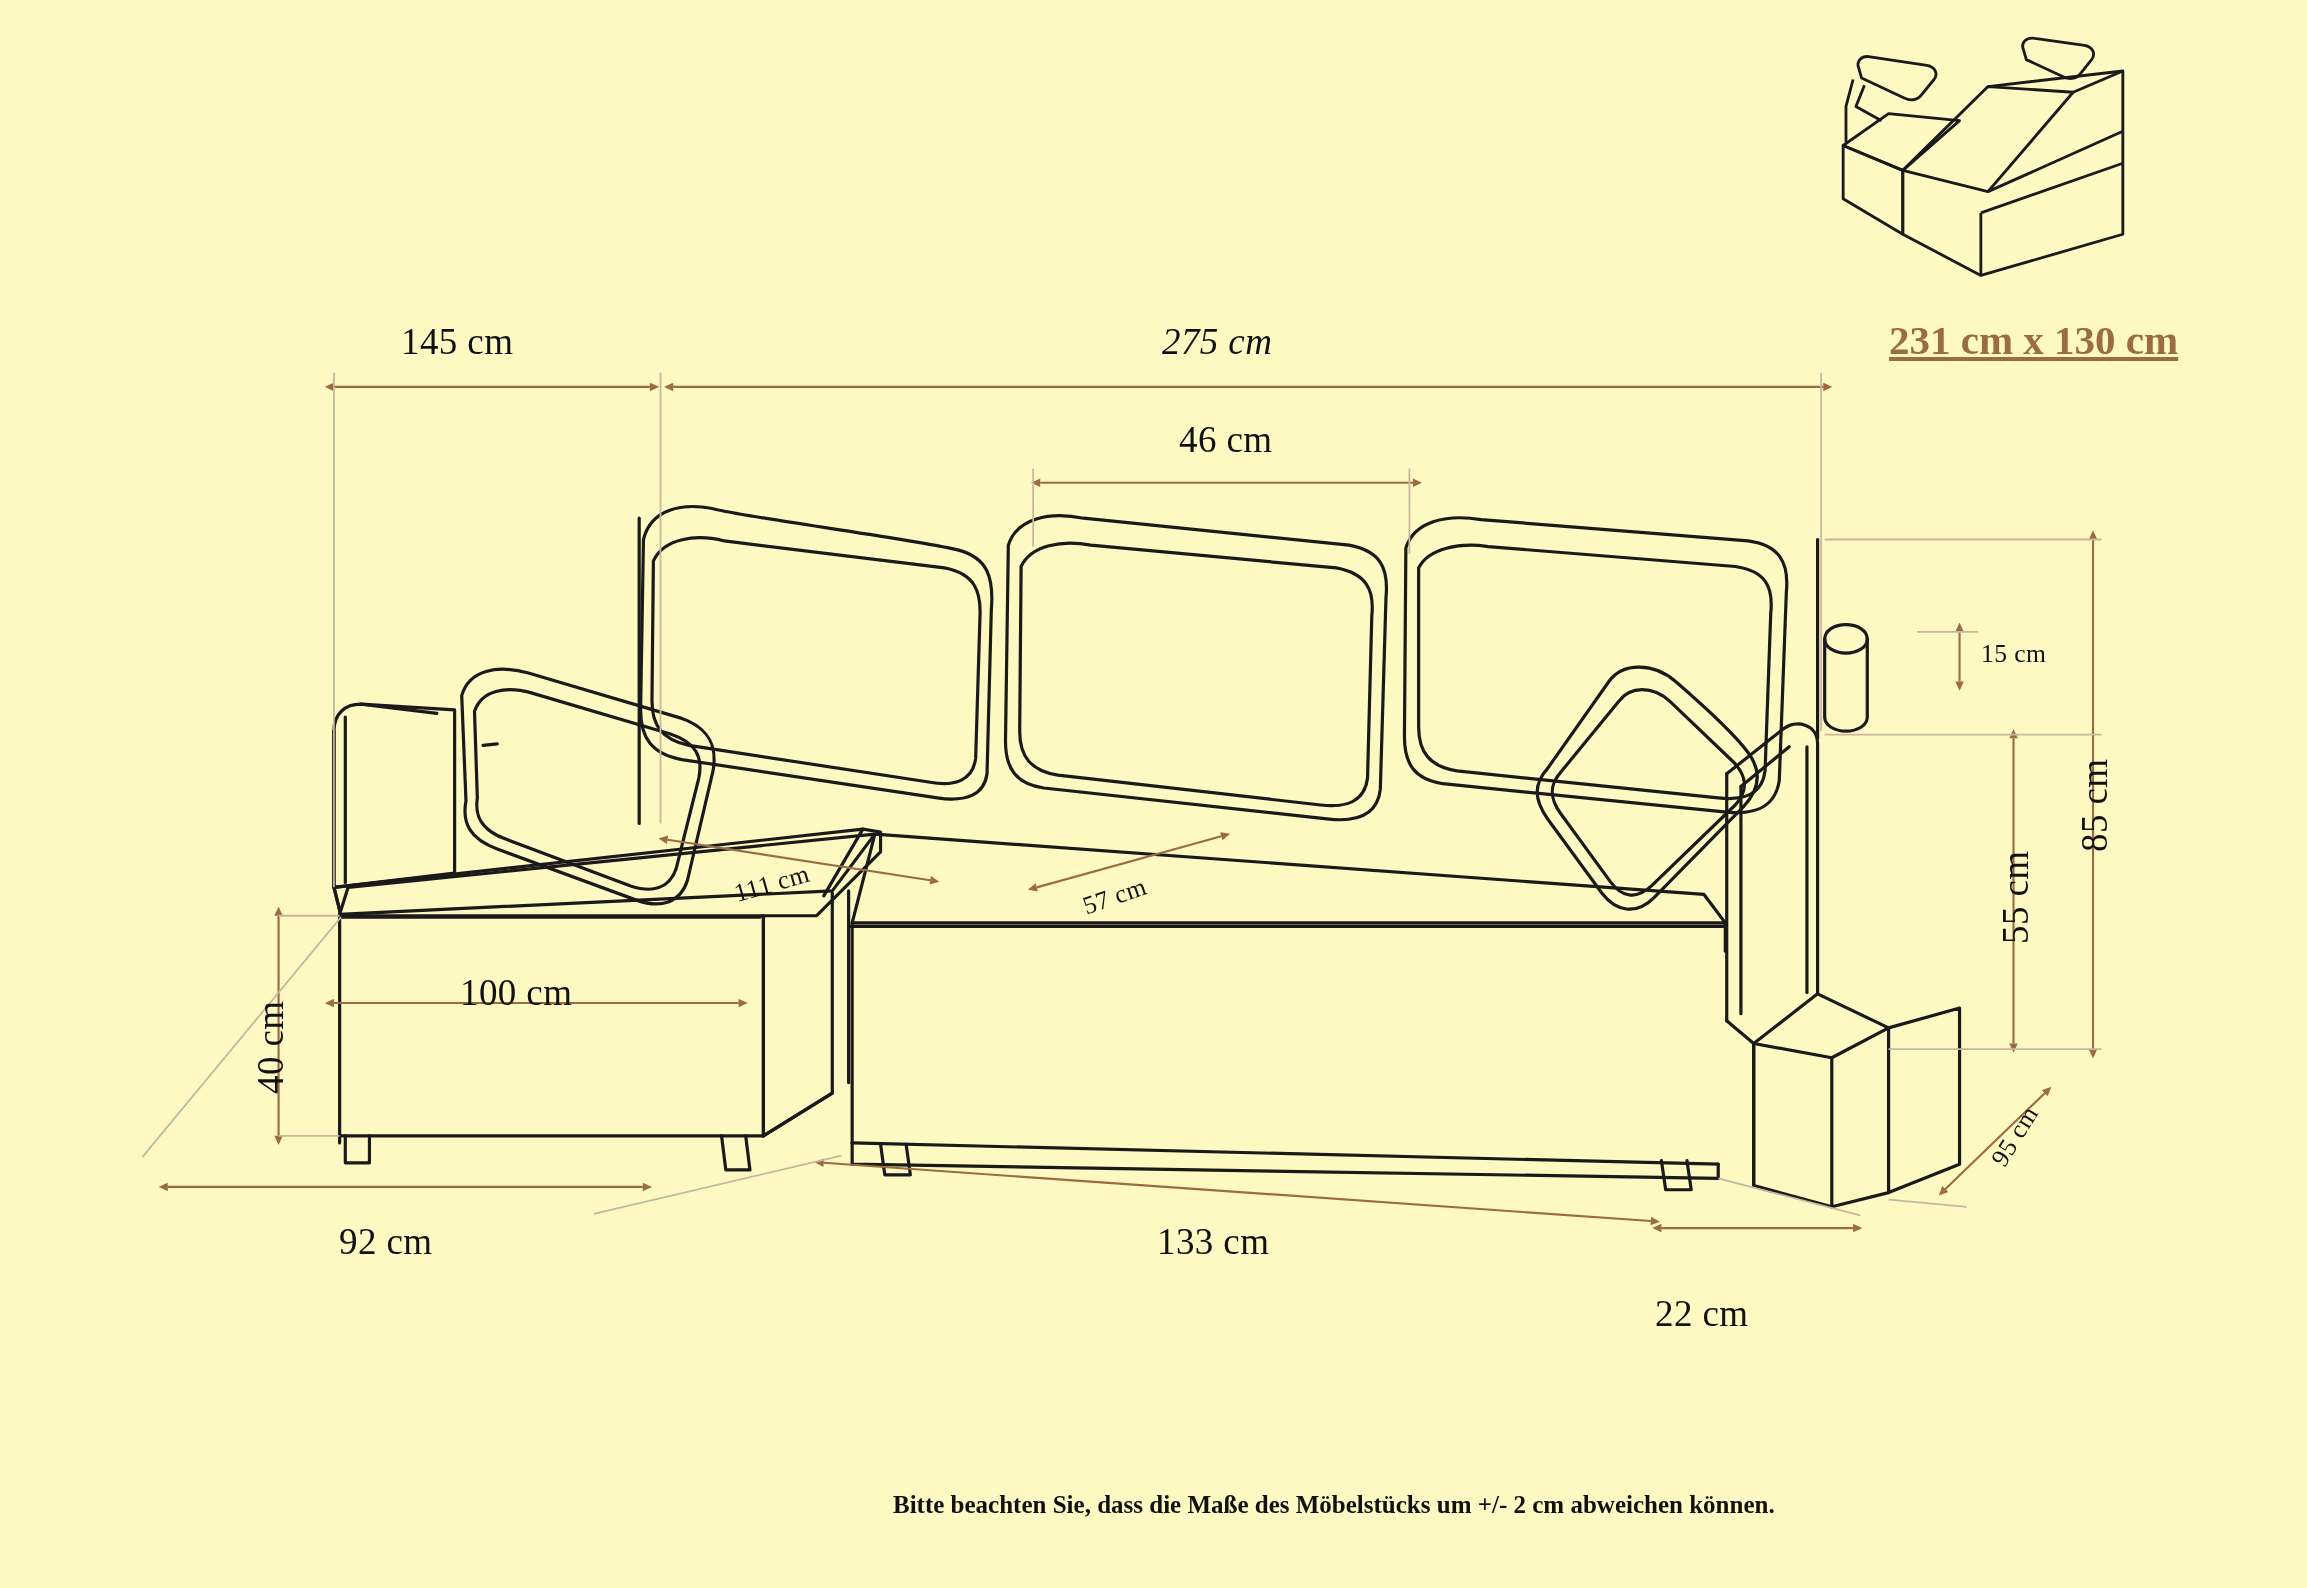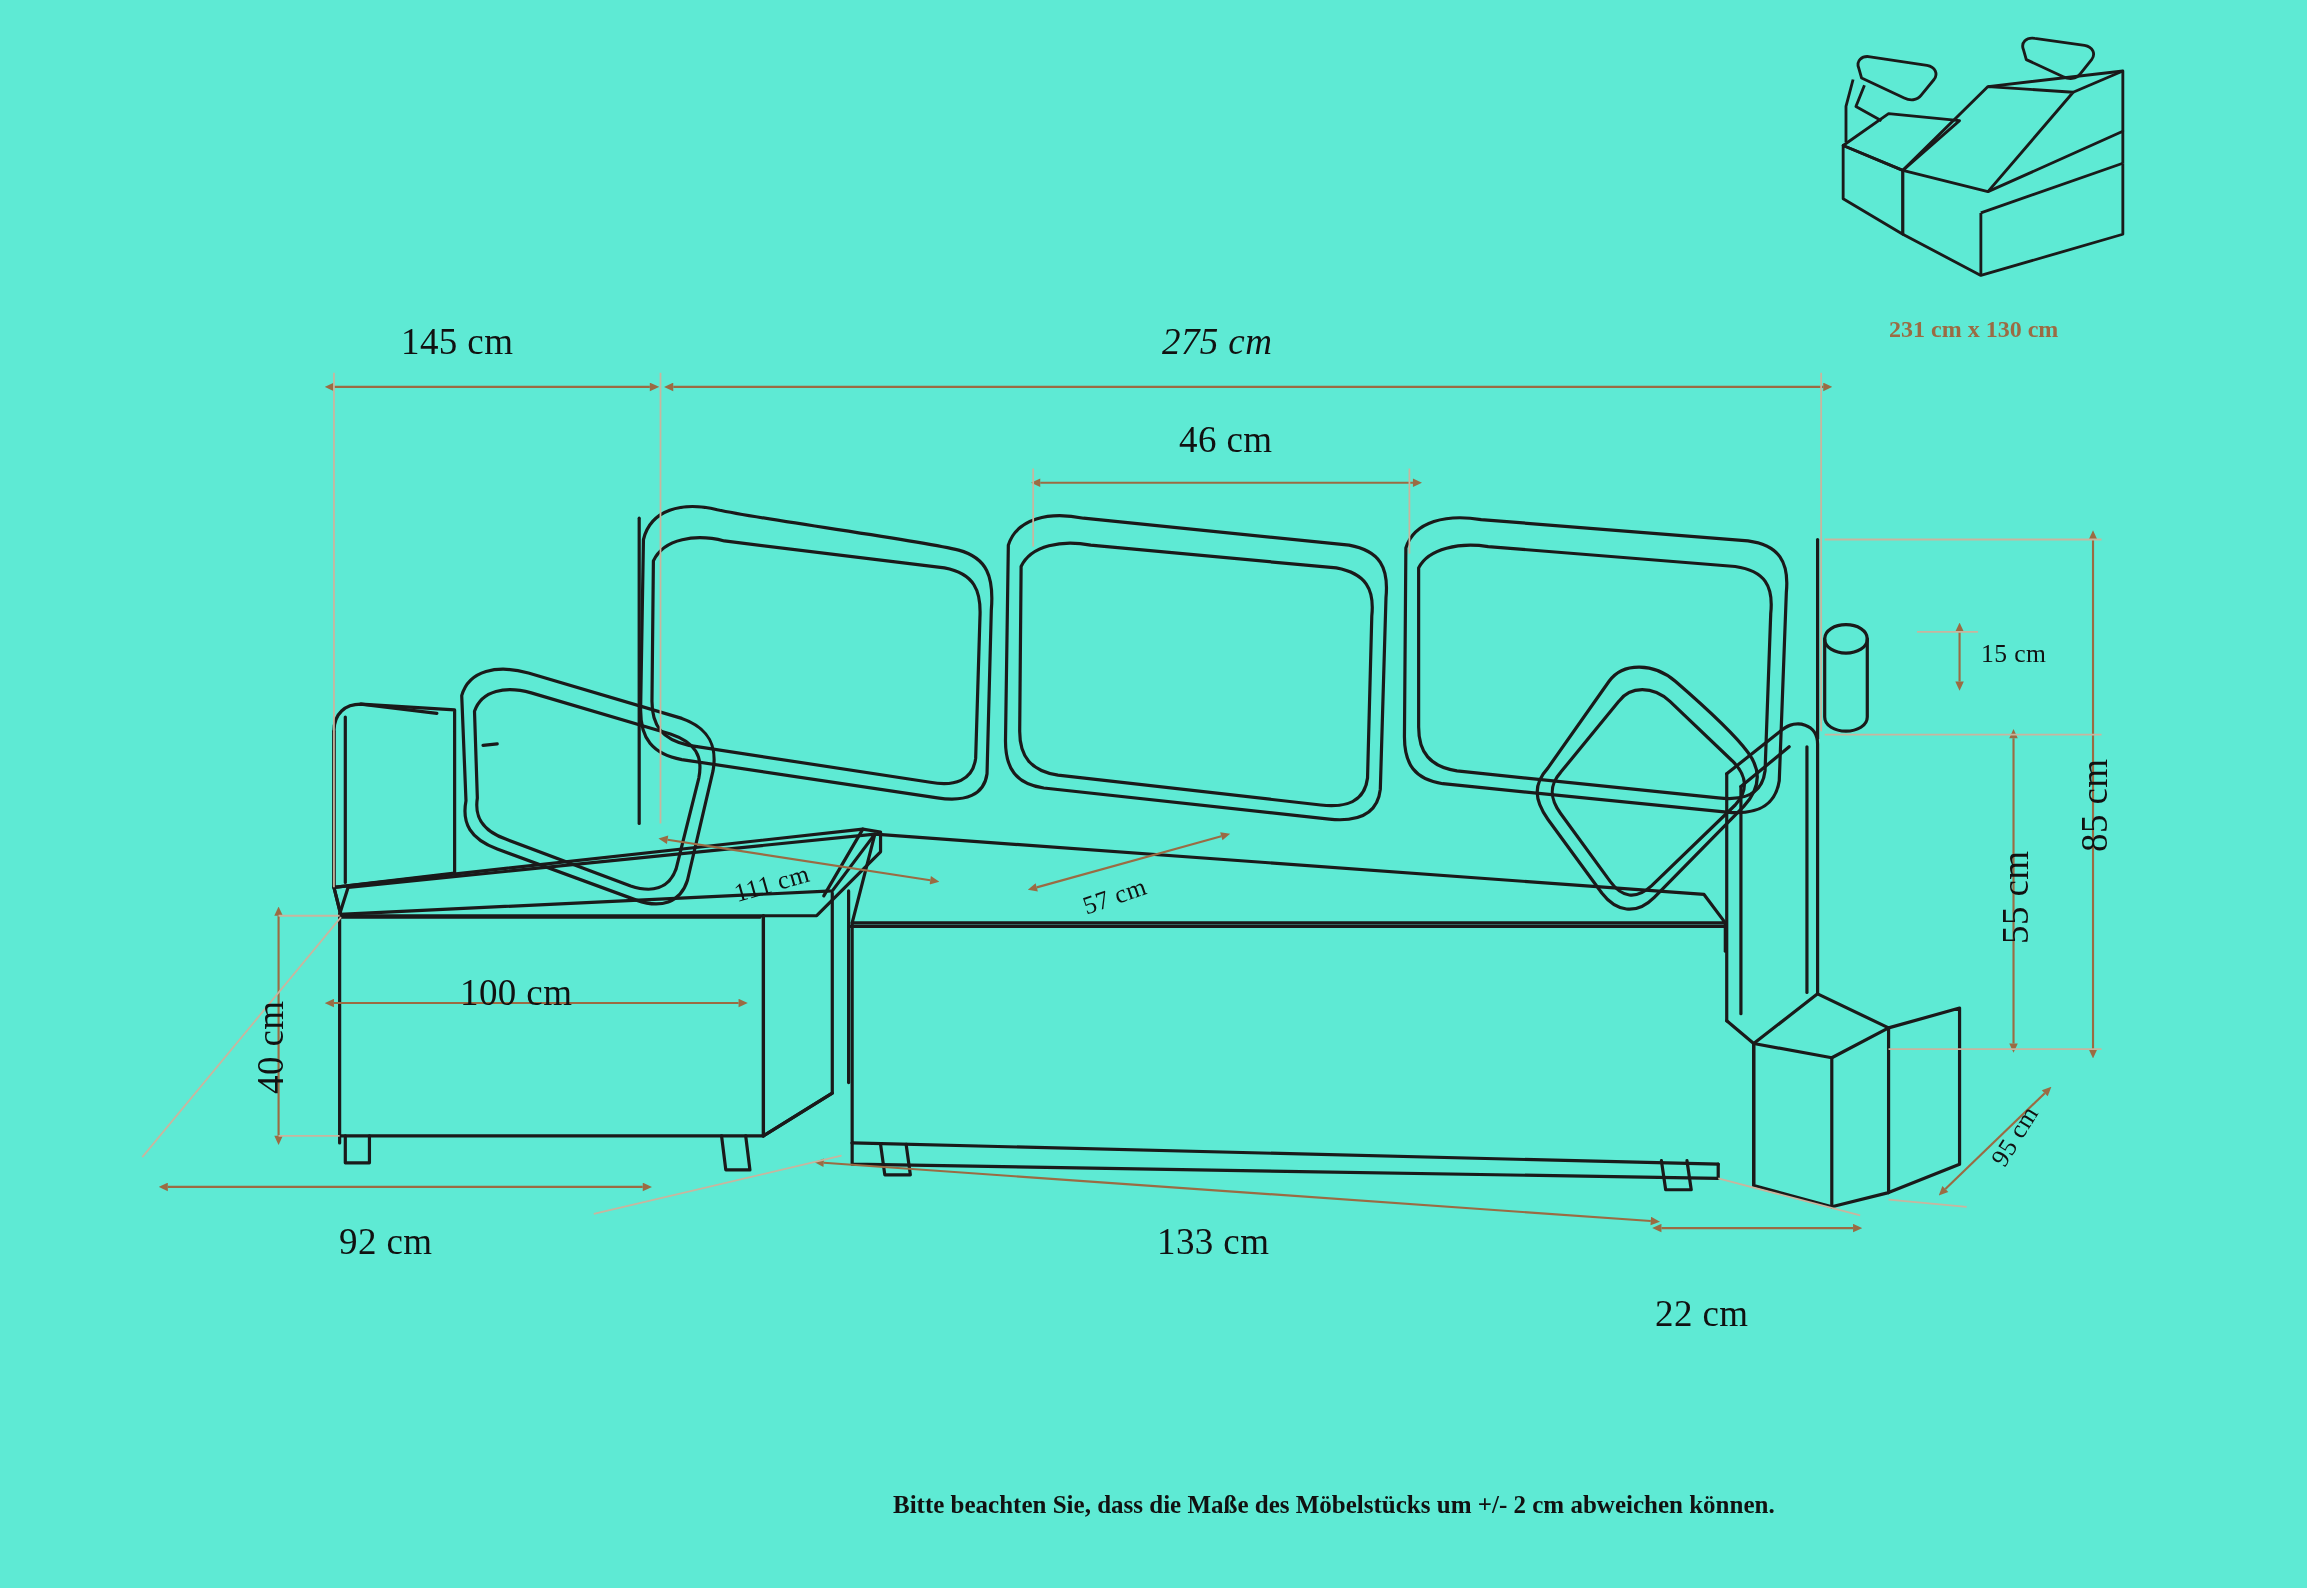--- a/index.html
+++ b/index.html
@@ -7,21 +7,21 @@
     padding: 0;
     background: #ffffff;
   }
   body {
     font-family: "Liberation Serif", serif;
   }
   #stage {
     position: relative;
     width: 2307px;
     height: 1588px;
-    background: #5eead4;
+    background: #fef9c3;
     overflow: hidden;
   }
   #svgroot {
     position: absolute;
     left: 0;
     top: 0;
     width: 2307px;
     height: 1588px;
   }
   .dimlabel {
@@ -36,22 +36,23 @@
     font-size: 37px;
   }
   .dimlabel.small {
     font-size: 25.6px;
   }
   .bedlabel {
     position: absolute;
     font-family: "Liberation Serif", serif;
     font-weight: bold;
     color: #9b6b43;
-    font-size: 24px;
+    font-size: 41px;
     white-space: nowrap;
+    text-decoration: underline;
   }
   .footnote {
     position: absolute;
     font-family: "Liberation Serif", serif;
     font-weight: bold;
     font-size: 25px;
     color: #111111;
     white-space: nowrap;
   }
   .rot90 {

